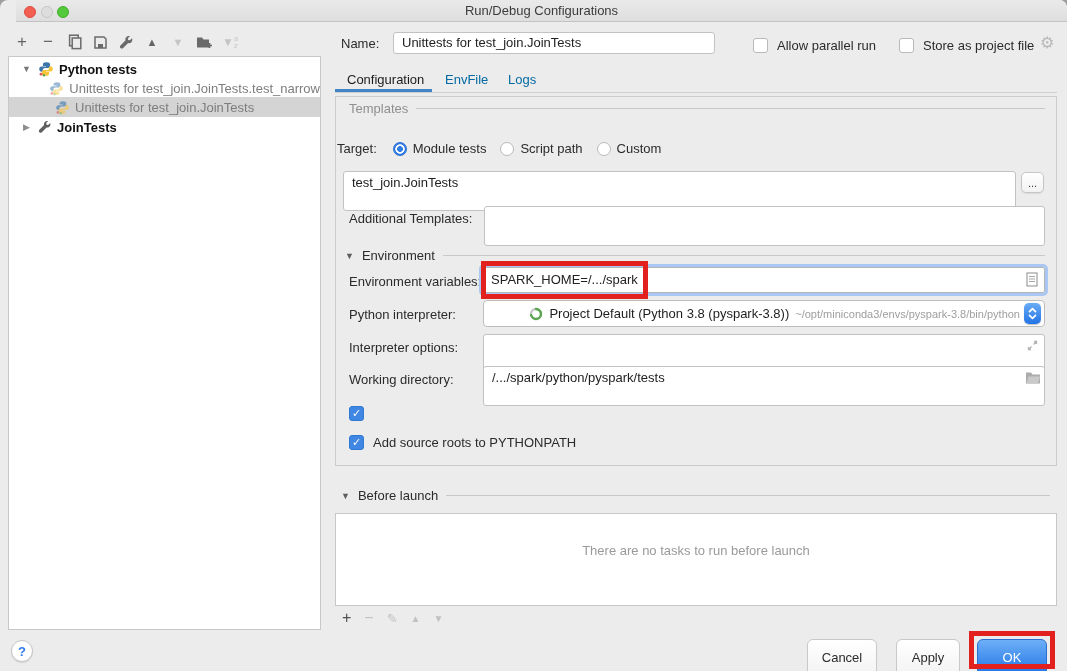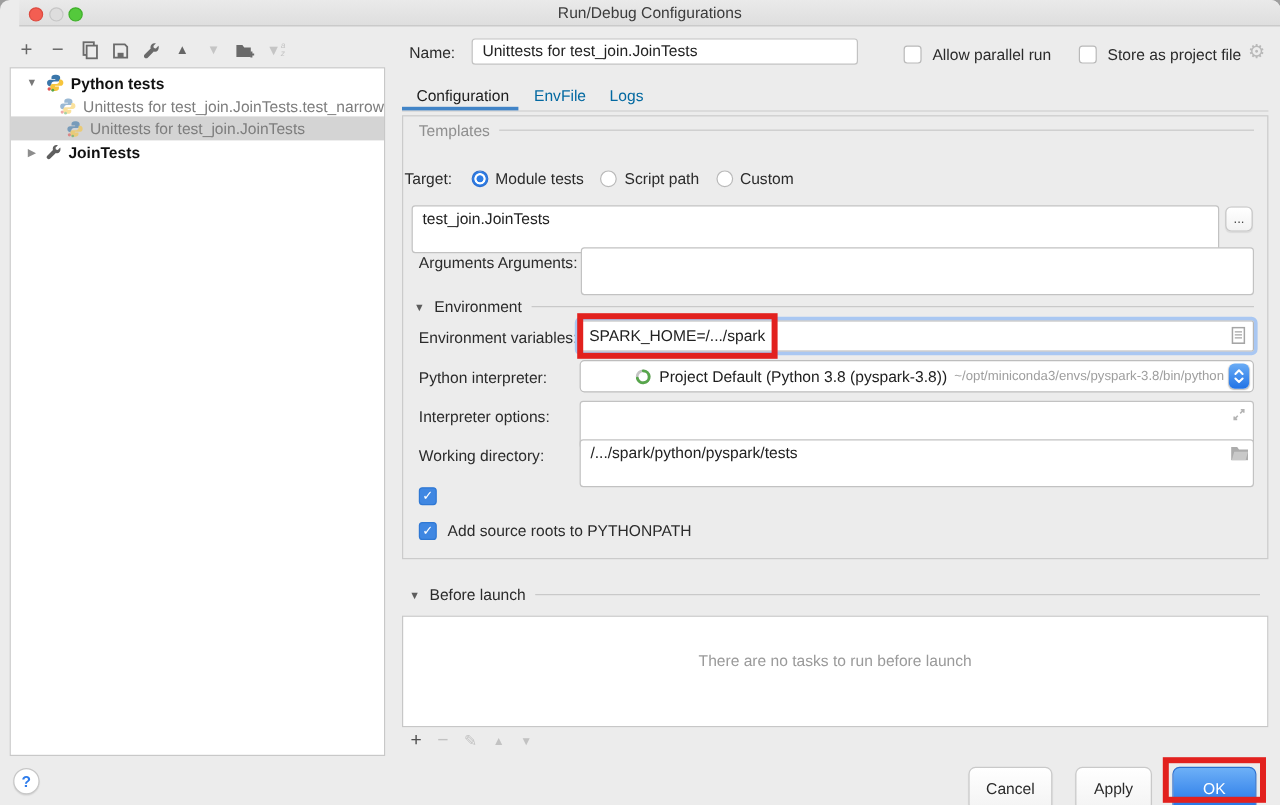--- a/index.html
+++ b/index.html
@@ -244,21 +244,21 @@
     <span style="margin-left:6px">Module tests</span>
     <span class="rd off" style="margin-left:14px"></span>
     <span style="margin-left:6px">Script path</span>
     <span class="rd off" style="margin-left:14px"></span>
     <span style="margin-left:6px">Custom</span>
   </div>
 
   <div class="field" style="left:343px;top:171px;width:673px">test_join.JoinTests</div>
   <div class="browse-btn">...</div>
 
-  <span class="lbl" style="left:349px;top:211px">Arguments Arguments:</span>
+  <span class="lbl" style="left:349px;top:211px">Additional Templates:</span>
   <div class="field" style="left:484px;top:206px;width:561px"></div>
 
   <div class="sep" style="left:345px;top:248px;width:700px">
     <span class="tri">▼</span>
     <span>Environment</span>
     <div class="sepline"></div>
   </div>
 
   <span class="lbl" style="left:349px;top:274px">Environment variables:</span>
   <div class="focus-wrap">

